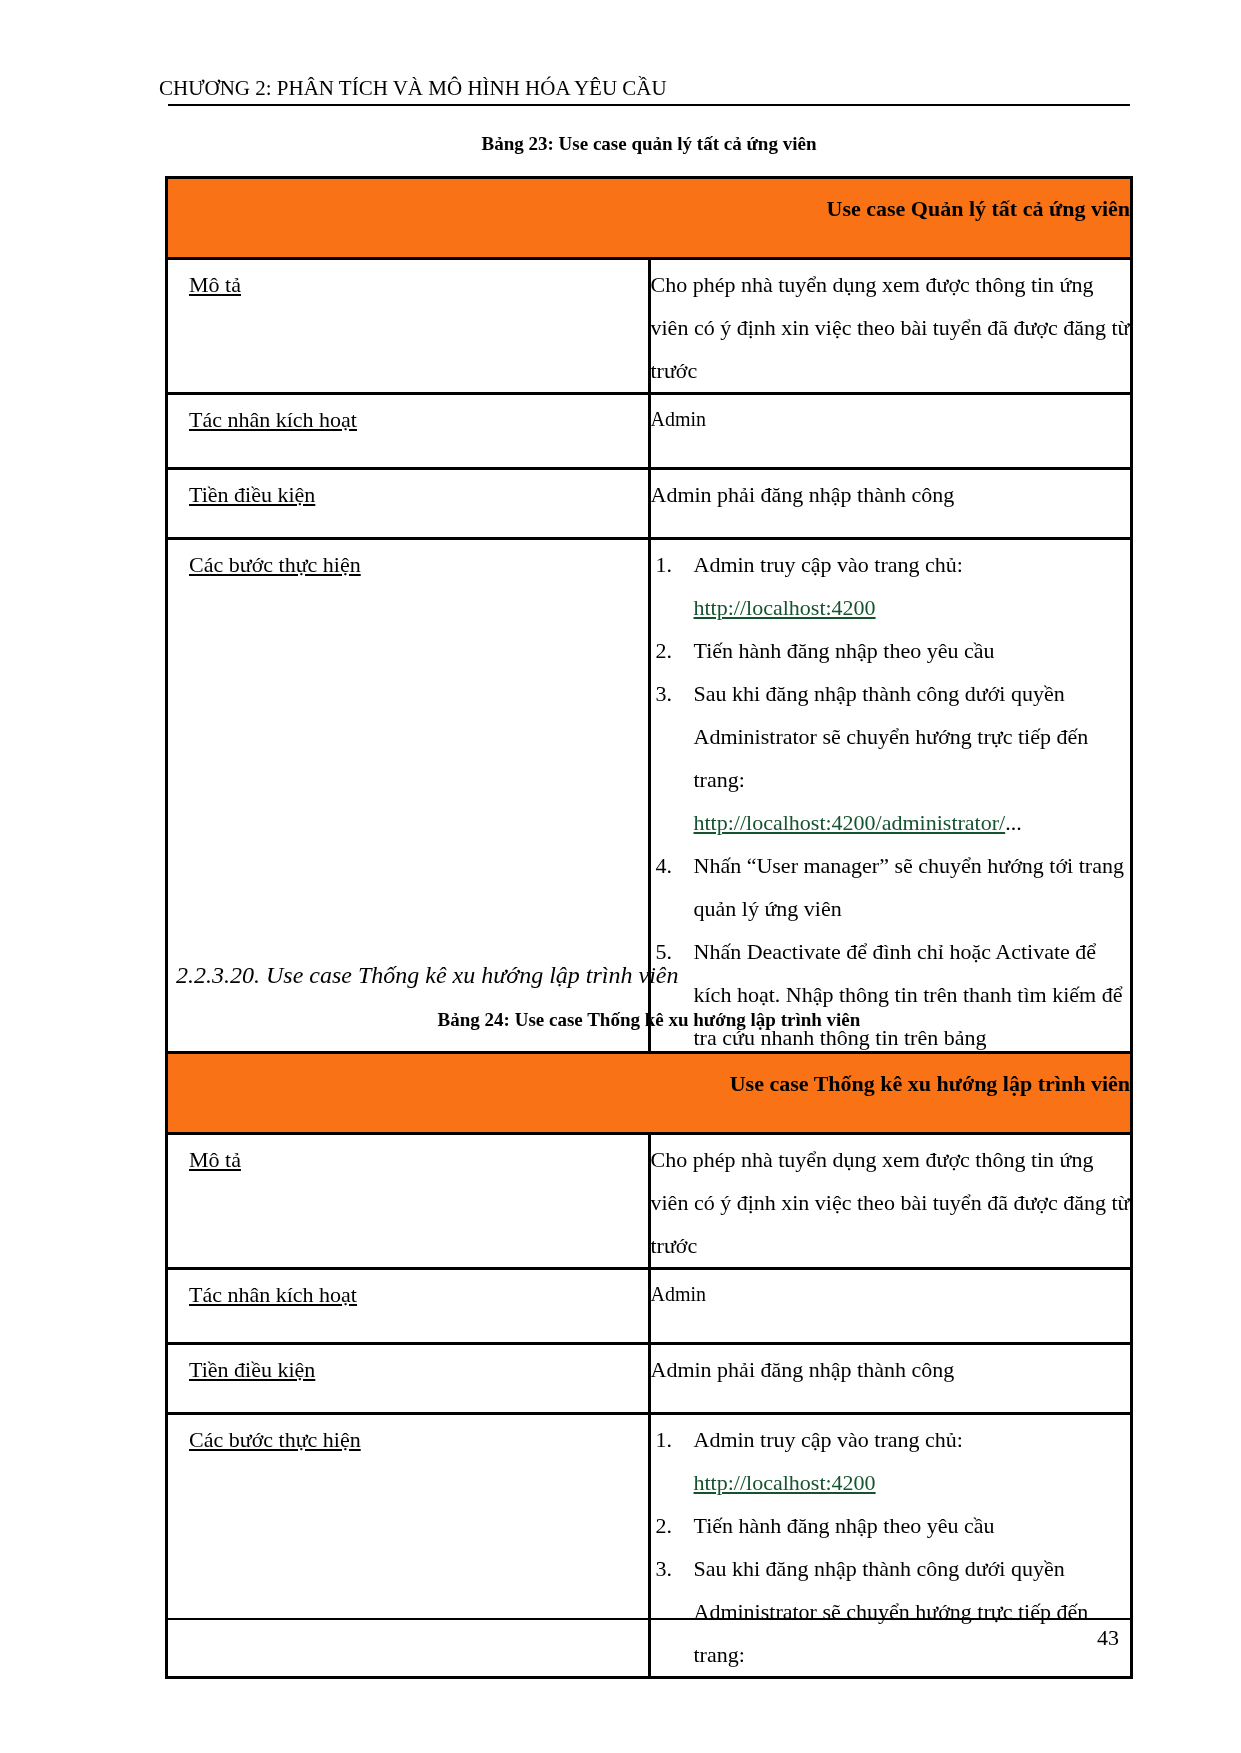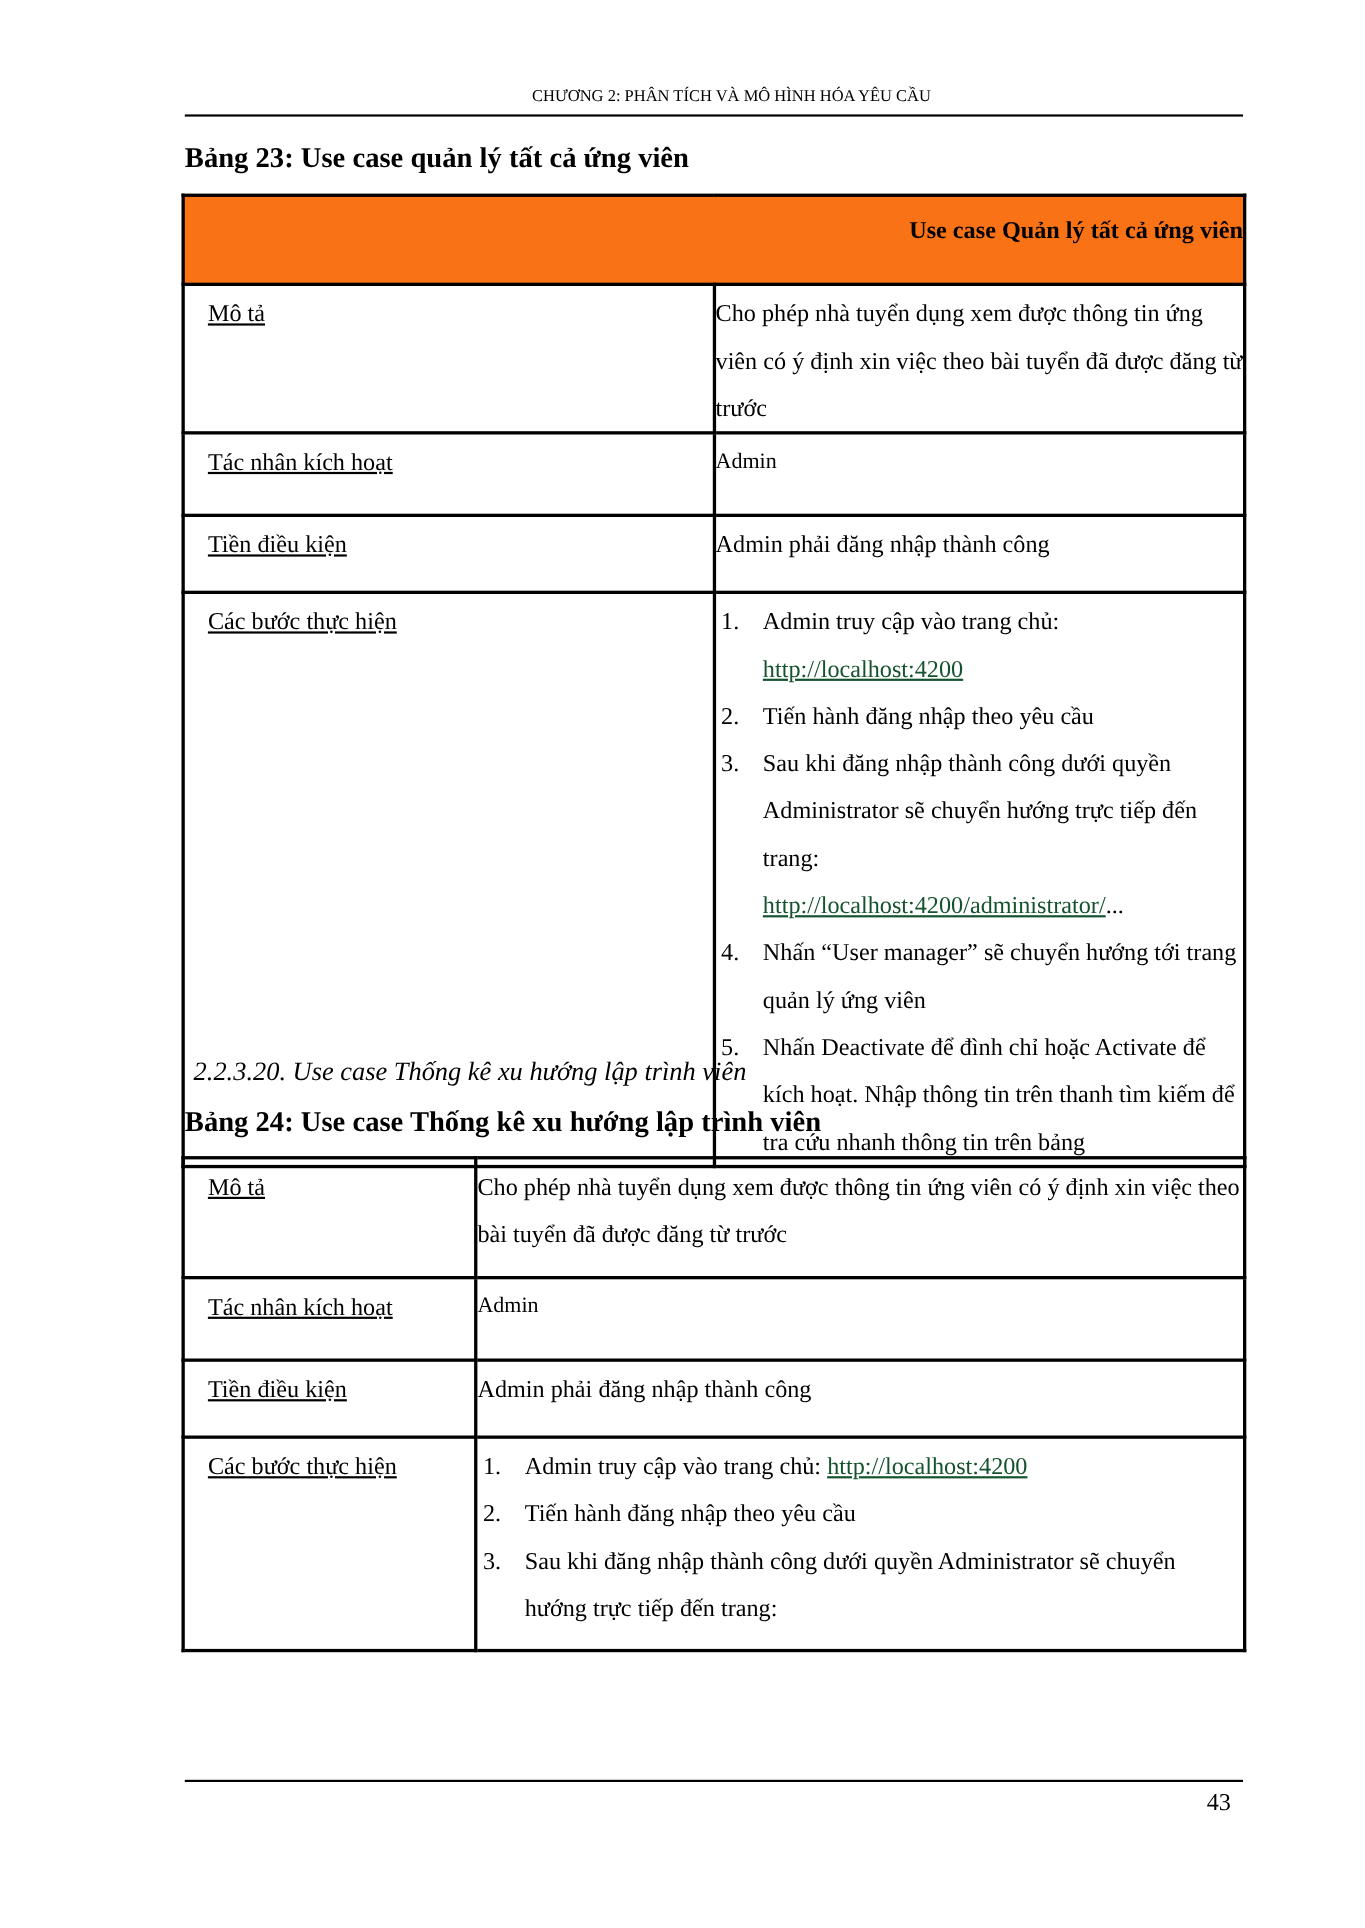--- a/index.html
+++ b/index.html
@@ -10,42 +10,42 @@
   body {
     width: 1241px;
     height: 1753px;
     position: relative;
     font-family: "Liberation Serif", "DejaVu Serif", serif;
     color: #000;
     overflow: hidden;
   }
   .page-header {
     position: absolute;
-    left: 184px;
+    left: 159px;
     top: 74px;
     width: 962px;
-    font-size: 15px;
+    font-size: 21px;
     letter-spacing: 0px;
     line-height: 28px;
-    text-align: center;
   }
   .header-rule {
     position: absolute;
     left: 168px;
     top: 104px;
     width: 962px;
     height: 2px;
     background: #000;
   }
   .caption {
     position: absolute;
     left: 168px;
     width: 962px;
+    text-align: center;
     font-weight: bold;
-    font-size: 26px;
+    font-size: 19px;
     line-height: 26px;
   }
   .uc-table {
     position: absolute;
     left: 165px;
     width: 968px;
     border-collapse: collapse;
     table-layout: fixed;
   }
   .uc-table td {
@@ -173,20 +173,23 @@
   </tr>
 </tbody>
   </table>
 
 <div class="section-title">2.2.3.20. Use case Thống kê xu hướng lập trình viên</div>
 
 <div class="caption" style="top:1007px;">Bảng 24: Use case Thống kê xu hướng lập trình viên</div>
 
 <table class="uc-table" style="top:1051px;">
   <tbody>
+      <tr>
+    <td class="head" colspan="2">Use case Thống kê xu hướng lập trình viên</td>
+  </tr>
   <tr style="height:109px;">
     <td class="label">Mô tả</td>
     <td class="value">Cho phép nhà tuyển dụng xem được thông tin ứng viên có ý định xin việc theo bài tuyển đã được đăng từ trước</td>
   </tr>
   <tr style="height:75px;">
     <td class="label">Tác nhân kích hoạt</td>
     <td class="value small">Admin</td>
   </tr>
   <tr style="height:70px;">
     <td class="label">Tiền điều kiện</td>

